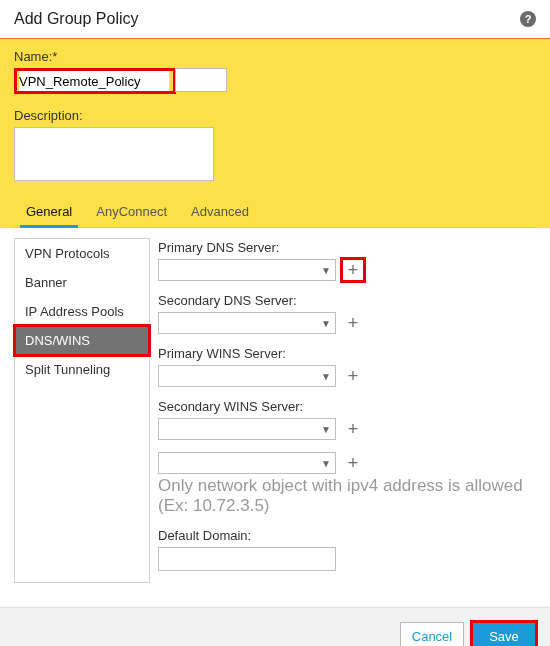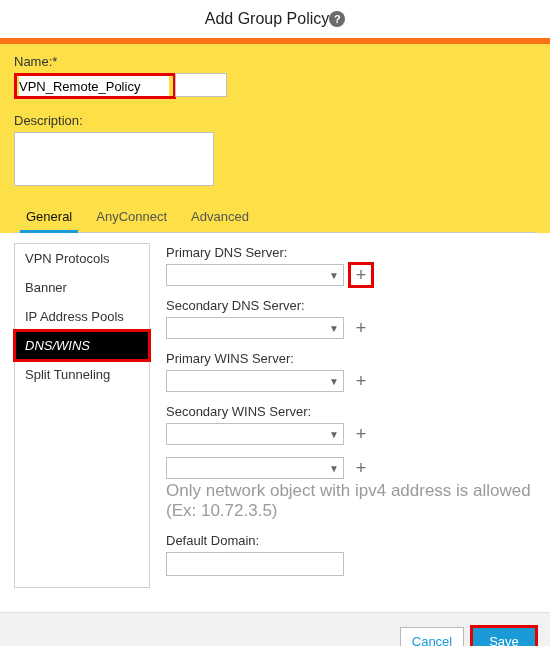--- a/index.html
+++ b/index.html
@@ -7,24 +7,24 @@
     margin: 0; padding: 0;
     font-family: "Helvetica Neue", Arial, sans-serif;
     font-size: 13px;
     color: #333;
     background: #fff;
     width: 550px;
   }
   .dialog { width: 550px; }
   .dlg-header {
     display: flex;
-    justify-content: center;
+    justify-content: space-between;
     align-items: center;
     padding: 10px 14px 10px 14px;
-    border-bottom: 6px solid #f97316;
+    border-bottom: 1px solid #f97316;
   }
   .dlg-title { font-size: 16px; color: #222; }
   .help-icon {
     width: 16px; height: 16px;
     border-radius: 50%;
     background: #6a6a6a;
     color: #fff;
     font-size: 11px;
     line-height: 16px;
     text-align: center;
@@ -70,39 +70,38 @@
     position: absolute;
     left: 6px; right: 6px; bottom: -1px;
     height: 3px;
     background: #1a9ad6;
   }
 
   .body {
     display: flex;
     background: #fff;
     padding: 10px 14px 24px 14px;
-    gap: 16px;
+    gap: 8px;
   }
   .sidebar {
     width: 136px;
     border: 1px solid #d0d0d0;
     background: #fff;
     padding-bottom: 150px;
   }
   .side-item {
     padding: 7px 10px;
     font-size: 13px;
     color: #333;
     cursor: pointer;
     white-space: nowrap;
   }
   .side-item.active {
-    background: #000000;
+    background: #737373;
     color: #fff;
-    font-style: italic;
   }
 
   .form-area { flex: 1; padding-top: 2px; }
   .form-row { margin-bottom: 12px; }
   .form-row .lbl { margin-bottom: 4px; font-size: 13px; }
   .combo-row { display: flex; align-items: center; gap: 6px; }
   .combo {
     width: 178px; height: 22px;
     border: 1px solid #bfbfbf;
     background: #fff;

